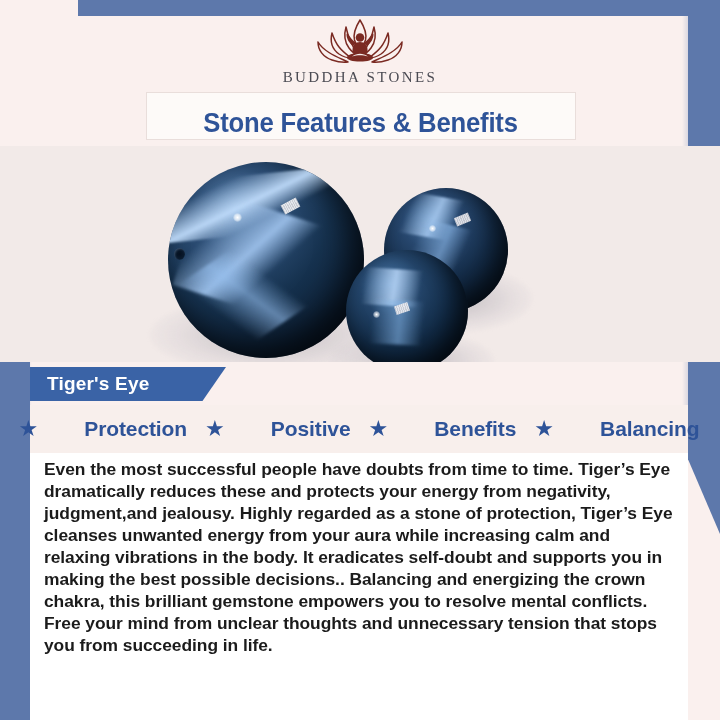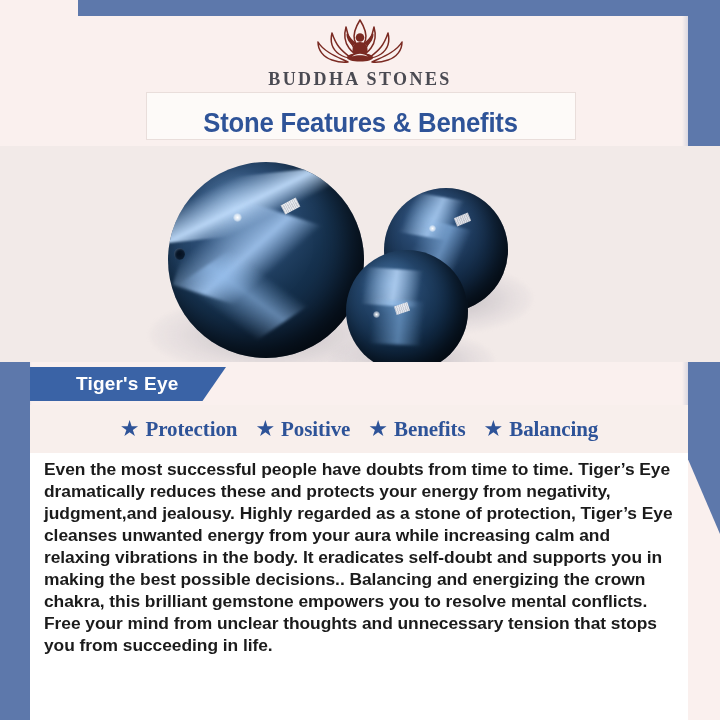--- a/index.html
+++ b/index.html
@@ -86,24 +86,24 @@
     justify-content: flex-start;
   }
   .logo-mark {
     width: 128px;
     height: 52px;
     display: block;
   }
   .logo-text {
     margin-top: 1px;
     font-family: "Liberation Serif", serif;
-    font-size: 18px;
+    font-size: 15px;
     letter-spacing: 2.4px;
     color: #4a4a52;
-    font-weight: 700;
+    font-weight: 400;
   }
 
   
   .title-band {
     position: absolute;
     left: 146px;
     top: 92px;
     width: 430px;
     height: 48px;
     background: #fdfaf8;
@@ -325,21 +325,21 @@
     left: 30px;
     top: 367px;
     width: 196px;
     height: 34px;
     background: #3a63a6;
     clip-path: polygon(0 0, 100% 0, 88% 100%, 0 100%);
     display: flex;
     align-items: center;
   }
   .stone-banner-text {
-    margin-left: 46px;
+    margin-left: 17px;
     color: #ffffff;
     font-family: "Liberation Sans Narrow", "Liberation Sans", sans-serif;
     font-weight: bold;
     font-size: 19px;
     letter-spacing: 0.2px;
     white-space: nowrap;
   }
 
   
   .benefits {
@@ -361,25 +361,26 @@
     padding: 0 7px;
   }
   .benefit .star {
     color: #2e5398;
     font-size: 22px;
     line-height: 1;
     display: inline-block;
   }
   .benefit .label {
     color: #2e5398;
-    font-family: Liberation Serif, serif;
+    font-family: Liberation Sans, sans-serif;
     font-weight: bold;
     font-size: 21px;
     white-space: nowrap;
     letter-spacing: -0.1px;
+    margin-left: 40px;
   }
 
   
   .description {
     position: absolute;
     left: 30px;
     top: 453px;
     width: 658px;
     height: 267px;
     background: #ffffff;

